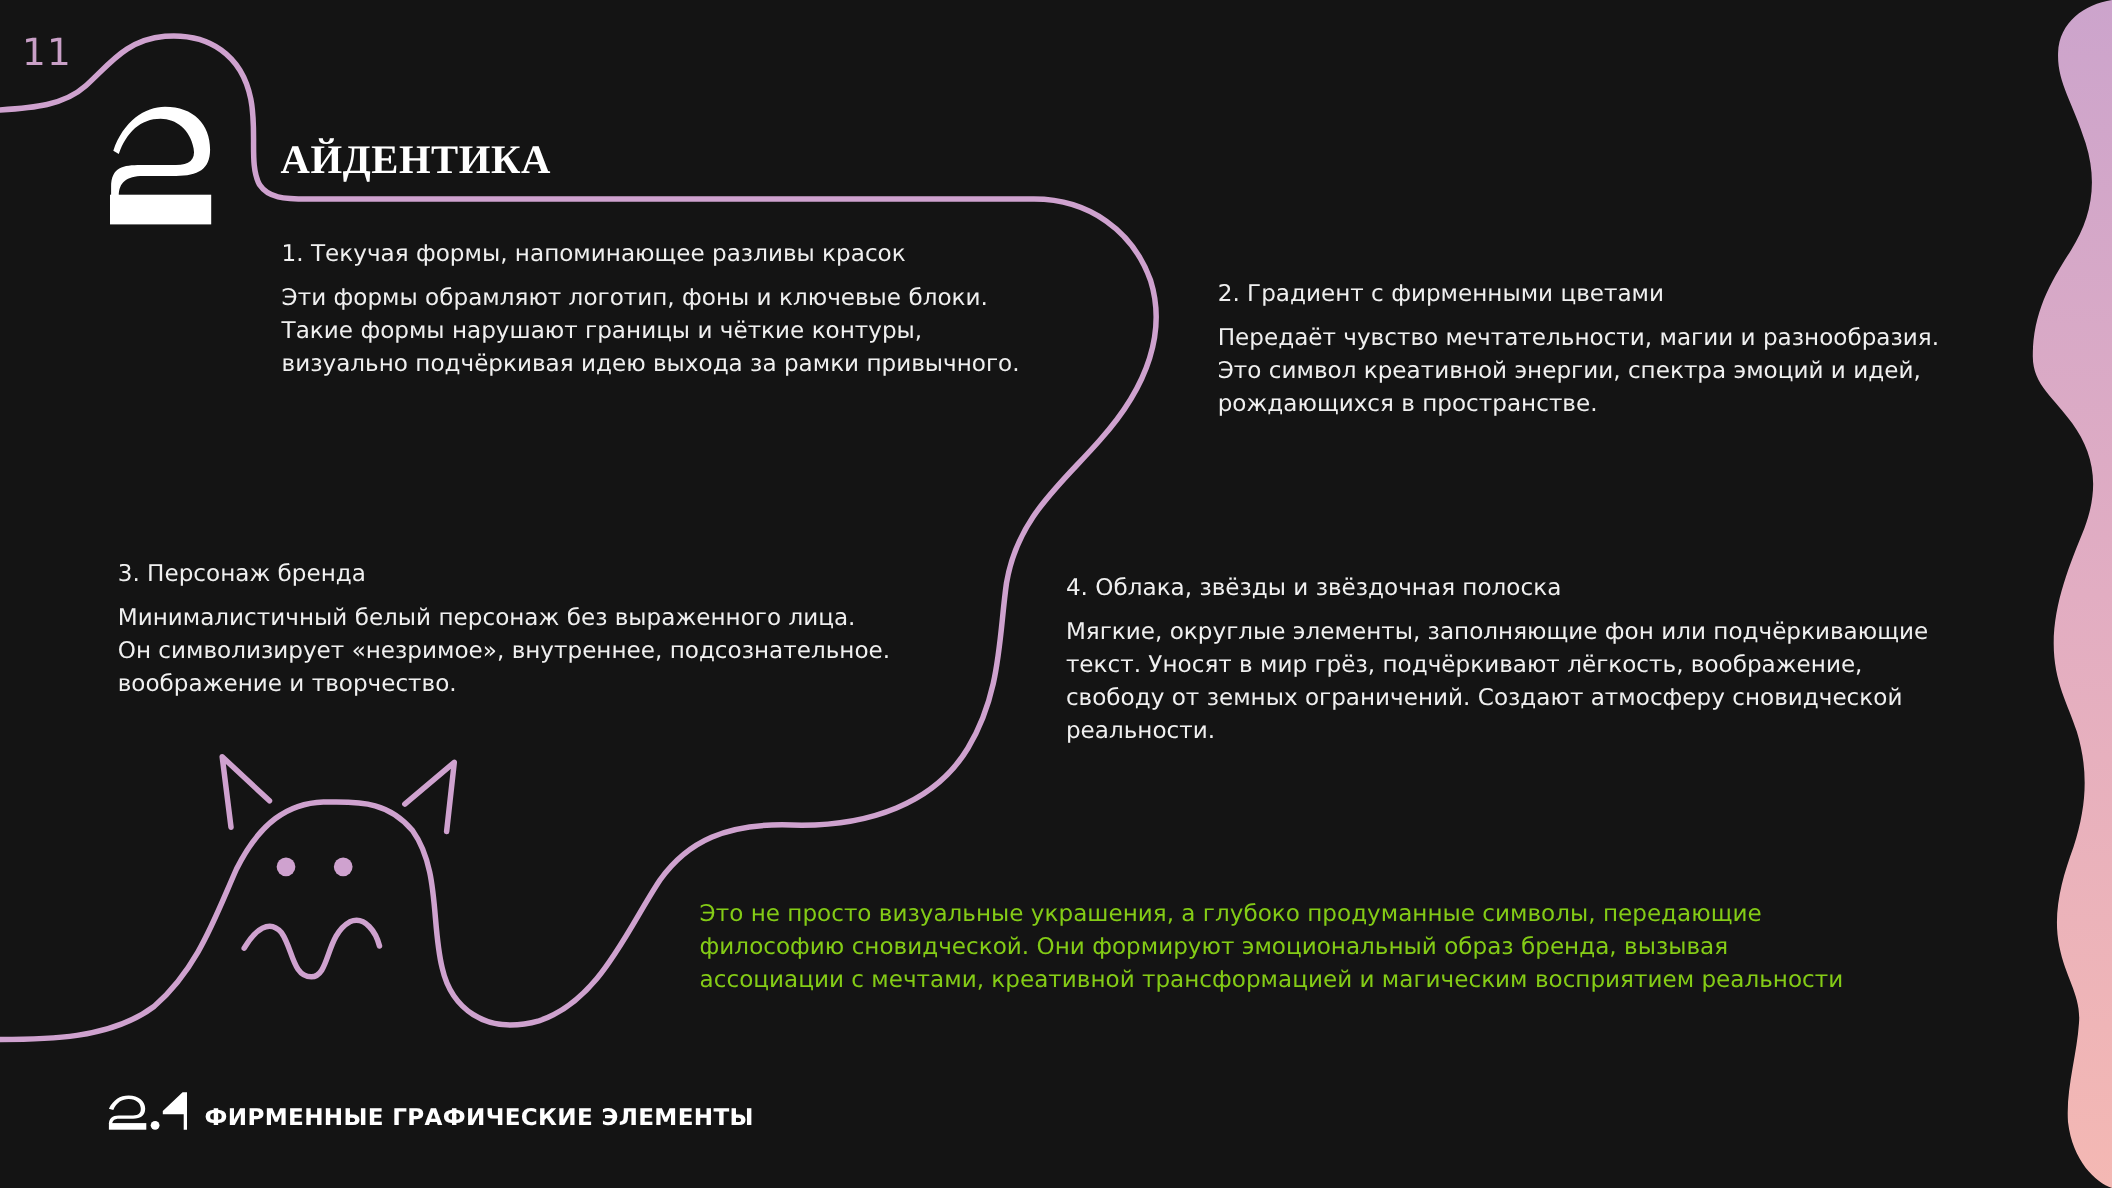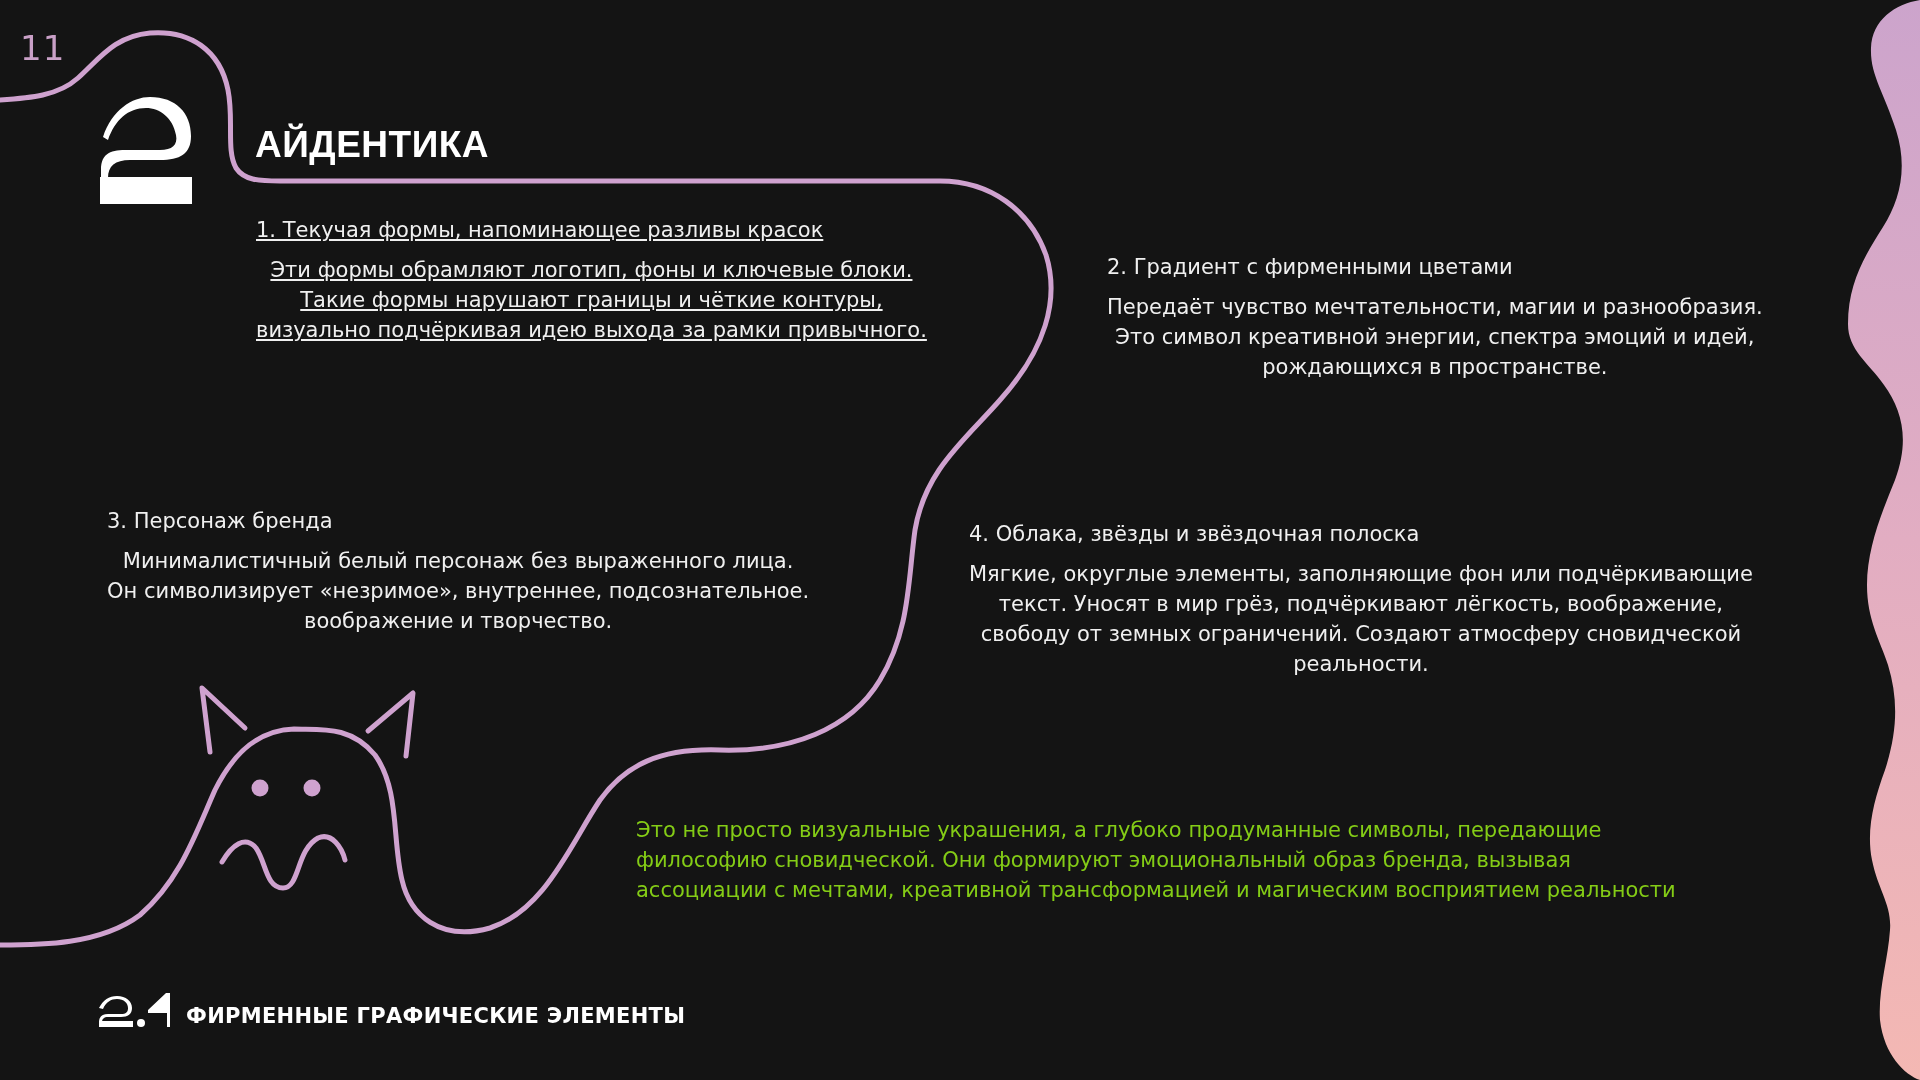--- a/index.html
+++ b/index.html
@@ -4,26 +4,26 @@
 <style>
   html, body { margin:0; padding:0; }
   body {
     width:1920px; height:1080px; overflow:hidden; position:relative;
     background:#141414; color:#f0f0f0;
     font-family:"DejaVu Sans", sans-serif;
   }
   .abs { position:absolute; }
   svg.layer { position:absolute; left:0; top:0; width:1920px; height:1080px; }
   .page-num { left:20px; top:28px; font-size:34px; color:#c9a0c7; letter-spacing:1px; font-family:"DejaVu Sans", sans-serif; font-weight:normal; }
-  .section-title { left:255px; top:124px; font-size:37px; font-weight:bold; letter-spacing:0.5px; color:#ffffff; font-family:Liberation Sans, sans-serif;text-align:right; }
+  .section-title { left:255px; top:124px; font-size:37px; font-weight:bold; letter-spacing:0.5px; color:#ffffff; font-family:Liberation Serif, serif;text-align:right; }
   .block { position:absolute; }
   .block .h { font-size:21px; line-height:30px; color:#f0f0f0; white-space:nowrap; }
-  .block .p { font-size:21px; line-height:30px; color:#f0f0f0; margin-top:10px; white-space:nowrap;text-align:center; }
+  .block .p { font-size:21px; line-height:30px; color:#f0f0f0; margin-top:10px; white-space:nowrap; }
   .block .p span { display:block; }
-  .b1 { left:256px; top:215px;text-decoration:underline; }
+  .b1 { left:256px; top:215px; }
   .b2 { left:1107px; top:252px; }
   .b3 { left:107px; top:466px;margin-top:40px; }
   .b4 { left:969px; top:519px; }
   .summary { left:636px; top:815px; font-size:21px; line-height:30px; color:#84cc16; white-space:nowrap; }
   .summary span { display:block; }
   .footer-title { left:186px; top:1004px; font-size:21px; font-weight:bold; color:#ffffff; letter-spacing:0.3px; white-space:nowrap;text-align:right; }
 </style>
 </head>
 <body>
 

